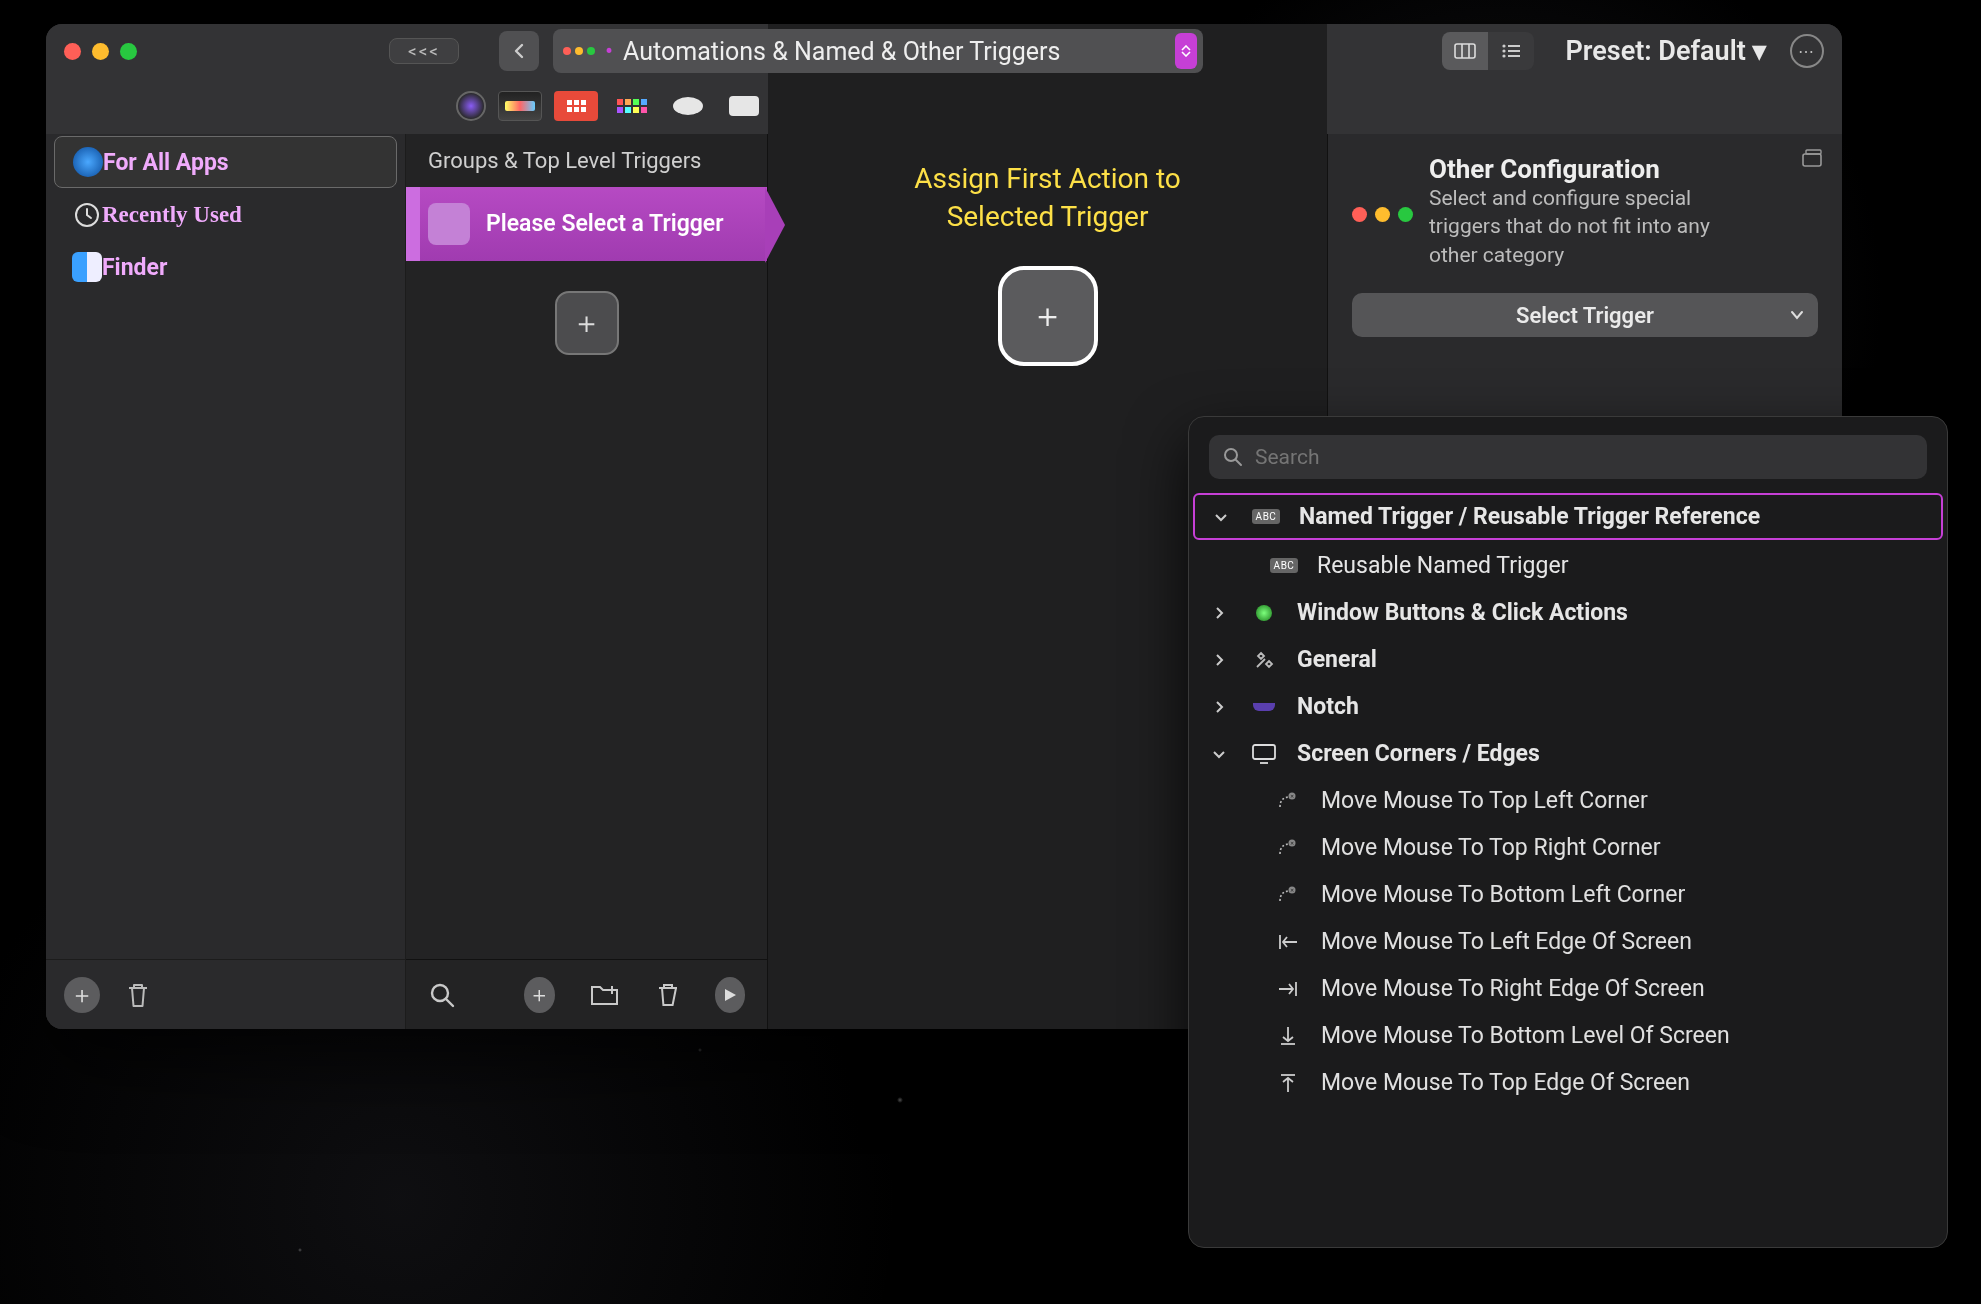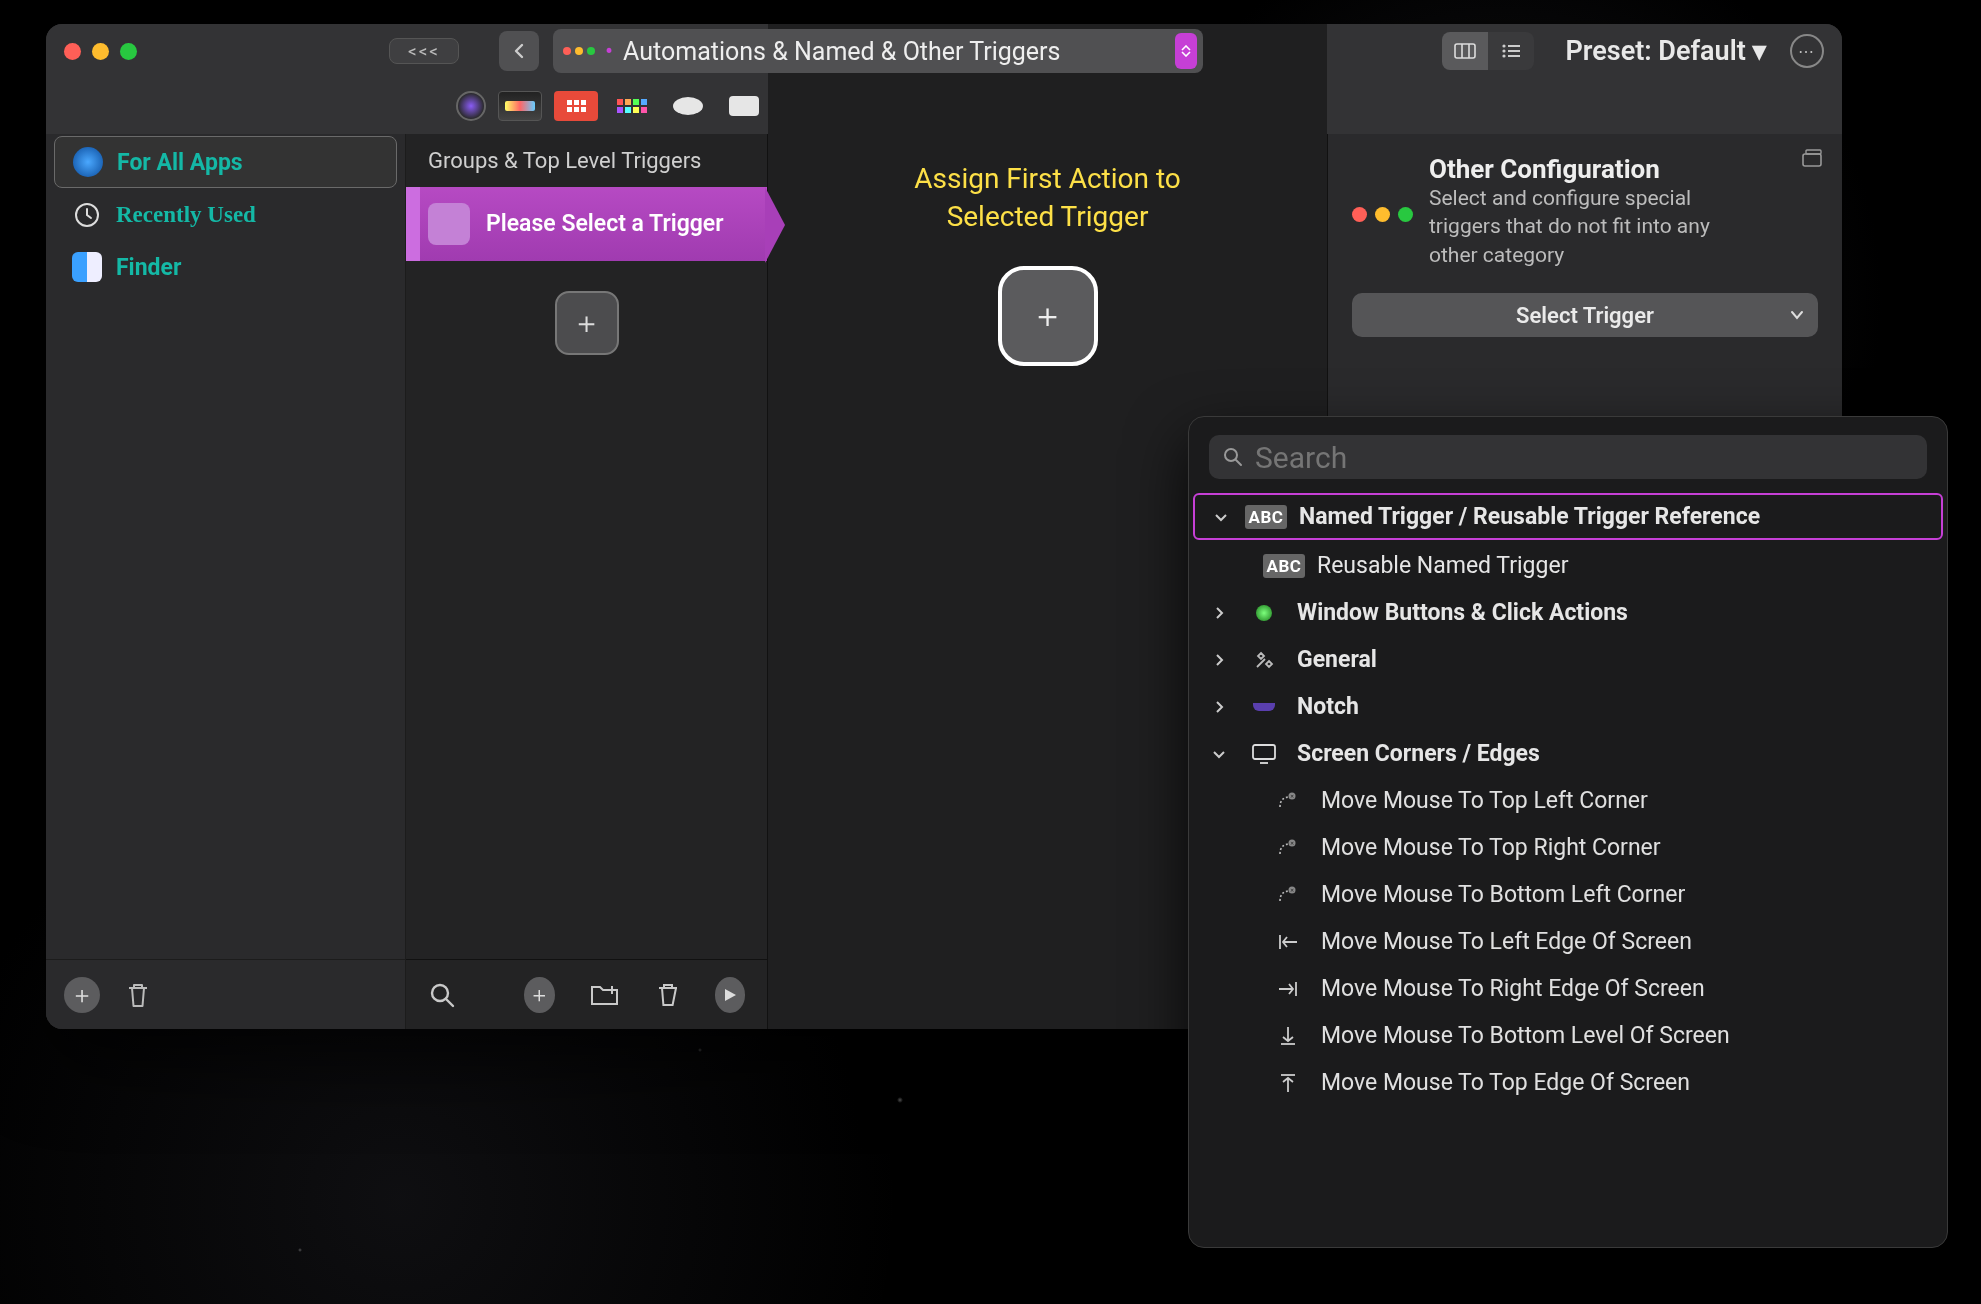--- a/index.html
+++ b/index.html
@@ -46,21 +46,21 @@
   .preset-label{color:#e8e8e8; font-size:27px; font-weight:600; margin:0 10px 0 18px;}
   .more-btn{width:34px;height:34px;border:2px solid #888;border-radius:50%;display:flex;align-items:center;justify-content:center;color:#bbb;}
 
   .toolbar-icons-row{height:56px;background:#333335;display:flex;align-items:center;padding-left:410px;gap:12px;}
   .tic{width:44px;height:30px;border-radius:4px;display:flex;align-items:center;justify-content:center;font-size:20px;}
 
   .content-row { flex:1; display:flex; min-height:0;}
 
   .sidebar { width:360px; background:#2a2a2c; display:flex; flex-direction:column; border-right:1px solid #1c1c1c;}
   .side-list{flex:1; padding-top:0px;}
-  .side-item{display:flex;align-items:center;gap:14px;padding:10px 18px;font-size:23px;color:#14b8a6;border-radius:8px;margin:2px 8px;}
+  .side-item{display:flex;align-items:center;padding:10px 18px;font-size:23px;color:#f0abfc;border-radius:8px;margin:2px 8px;}
   .side-item.selected{border:1px solid #6a6a6a;background:#333;}
   .side-icon{width:30px;height:30px;display:flex;align-items:center;justify-content:center;border-radius:6px;}
   .side-footer{height:70px;display:flex;align-items:center;gap:24px;padding:0 18px;border-top:1px solid #1c1c1c;}
   .sf-btn{width:36px;height:36px;border-radius:50%;background:#5c5c5e;color:#ddd;display:flex;align-items:center;justify-content:center;}
   .sf-trash{color:#bbb;font-size:30px;}
 
   .col-triggers{width:362px;background:#232324;display:flex;flex-direction:column;border-right:1px solid #111;}
   .col-header{padding:14px 22px;color:#cfcfcf;font-size:22px;}
   .trigger-card{background:linear-gradient(#b64ac3,#a03bb0); margin:0; padding:16px 22px; display:flex; align-items:center; gap:16px; position:relative;}
   .trigger-card::before{content:"";position:absolute;left:0;top:0;bottom:0;width:14px;background:#cc6de0;}
@@ -84,30 +84,30 @@
   .cfg-title{color:#eee;font-size:26px;font-weight:700;}
   .cfg-desc{color:#bcbcbc;font-size:21px;line-height:1.35;max-width:330px;}
   .select-trigger-btn{margin-top:24px;height:44px;border-radius:10px;background:#555557;display:flex;align-items:center;justify-content:center;color:#eaeaea;font-size:22px;font-weight:600;position:relative;}
   .select-trigger-btn .chev{position:absolute;right:14px;font-size:16px;color:#ddd;}
   .stack-ic{position:absolute;right:18px;top:14px;color:#999;font-size:22px;}
 
   
   .popover{position:absolute;left:1188px;top:416px;width:760px;height:832px;background:#1b1b1c;border:1px solid #3a3a3a;border-radius:16px;box-shadow:0 24px 60px rgba(0,0,0,.8);display:flex;flex-direction:column;overflow:hidden;}
   .popover::before{content:"";position:absolute;top:-12px;left:380px;width:0;height:0;border-left:14px solid transparent;border-right:14px solid transparent;border-bottom:14px solid #1b1b1c;}
   .pop-search{margin:18px 20px 12px;background:#333335;border-radius:10px;height:44px;display:flex;align-items:center;padding:0 14px;gap:12px;color:#999;}
-  .pop-search input{flex:1;background:transparent;border:none;outline:none;color:#ddd;font-size:30px;}
+  .pop-search input{flex:1;background:transparent;border:none;outline:none;color:#ddd;font-size:21px;}
   .pop-list{flex:1;overflow:auto;}
   .pop-row{display:flex;align-items:center;gap:18px;padding:10px 18px;font-size:23px;color:#e6e6e6;}
   .pop-row.group{font-weight:700;}
   .pop-row.highlight{border:2px solid #c63fd6;border-radius:6px;margin:2px 4px;padding:8px 14px;}
   .pop-row.child{padding-left:80px;font-weight:400;}
   .pop-row.item{padding-left:84px;font-weight:400;color:#e0e0e0;}
   .disc{width:24px;display:flex;justify-content:center;color:#c9c9c9;font-size:18px;}
   .pop-ic{width:30px;height:24px;display:flex;align-items:center;justify-content:center;font-size:18px;color:#cfcfcf;}
-  .abc-badge{background:#666;color:#fff;font-size:17px;font-weight:700;padding:2px 4px;border-radius:3px;letter-spacing:0.5px;}
+  .abc-badge{background:#666;color:#fff;font-size:10px;font-weight:400;padding:2px 4px;border-radius:3px;letter-spacing:0.5px;}
 
   svg{display:block;}
 </style>
 </head>
 <body>
 
 <div class="bg"></div>
 
 <div class="window">
 

